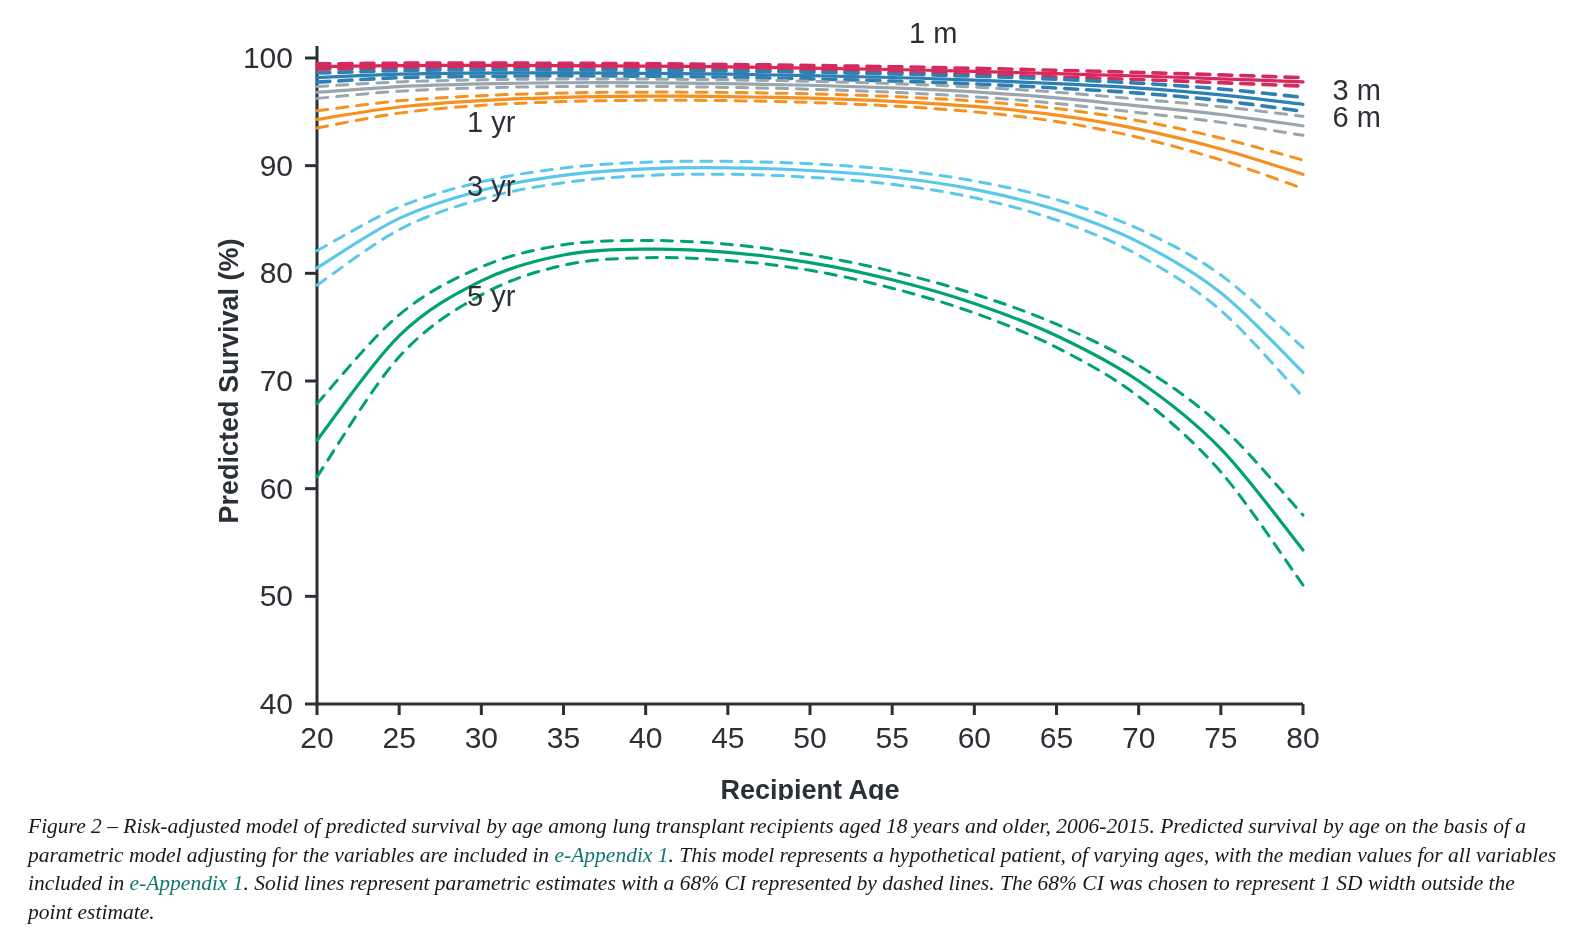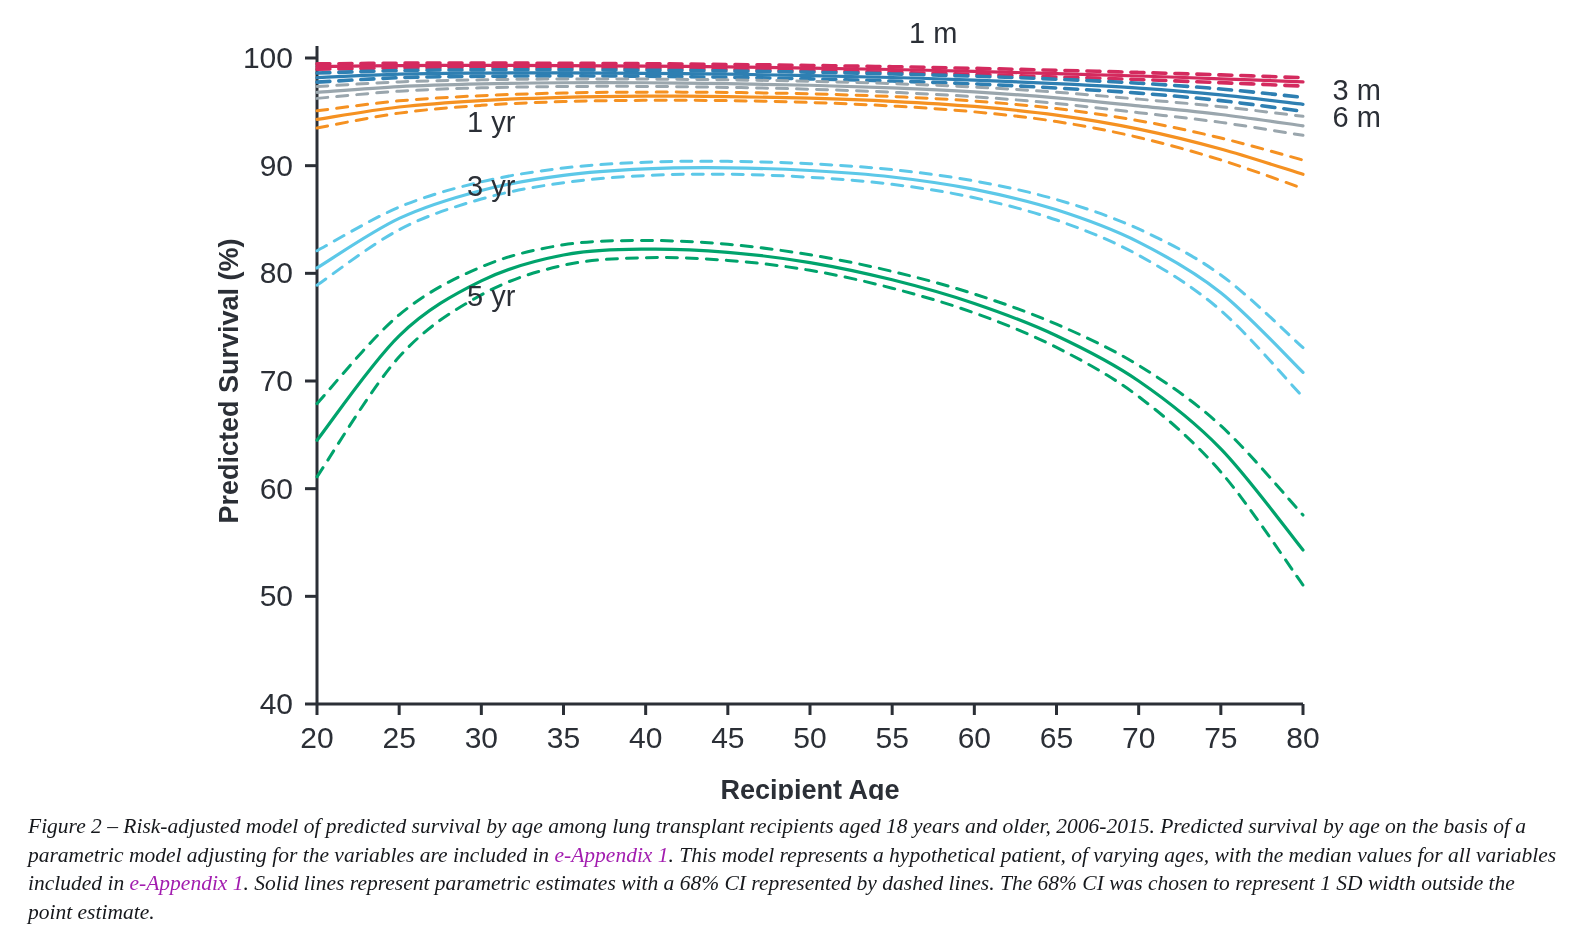--- a/index.html
+++ b/index.html
@@ -20,21 +20,21 @@
   .curve.solid{stroke-width:3.2;}
   .curve.ci{stroke-width:3.0;stroke-dasharray:11 9;}
   .curve.ci-thick{stroke-width:3.6;stroke-dasharray:13 9;}
   .caption{
     position:absolute;left:28px;top:812px;width:1530px;
     font-family:"Liberation Serif",serif;
     font-style:italic;font-size:21.5px;line-height:1.33;
     color:#16181c;text-align:left;
   }
   .caption .lead{font-style:italic;text-align:center;}
-  .caption .ref{color:#a21caf;font-style:italic;}
+  .caption .ref{color:#0f766e;font-style:italic;}
 </style>
 </head>
 <body>
 
 <div id="figure-root">
 
   <div class="plot-wrap">
     <svg class="chart" id="chart-svg" width="1582" height="800" viewBox="0 0 1582 800" xmlns="http://www.w3.org/2000/svg">
       <g id="g-ticks">
           <line x1="317" x2="317" y1="704" y2="715" class="tickmark"></line>

